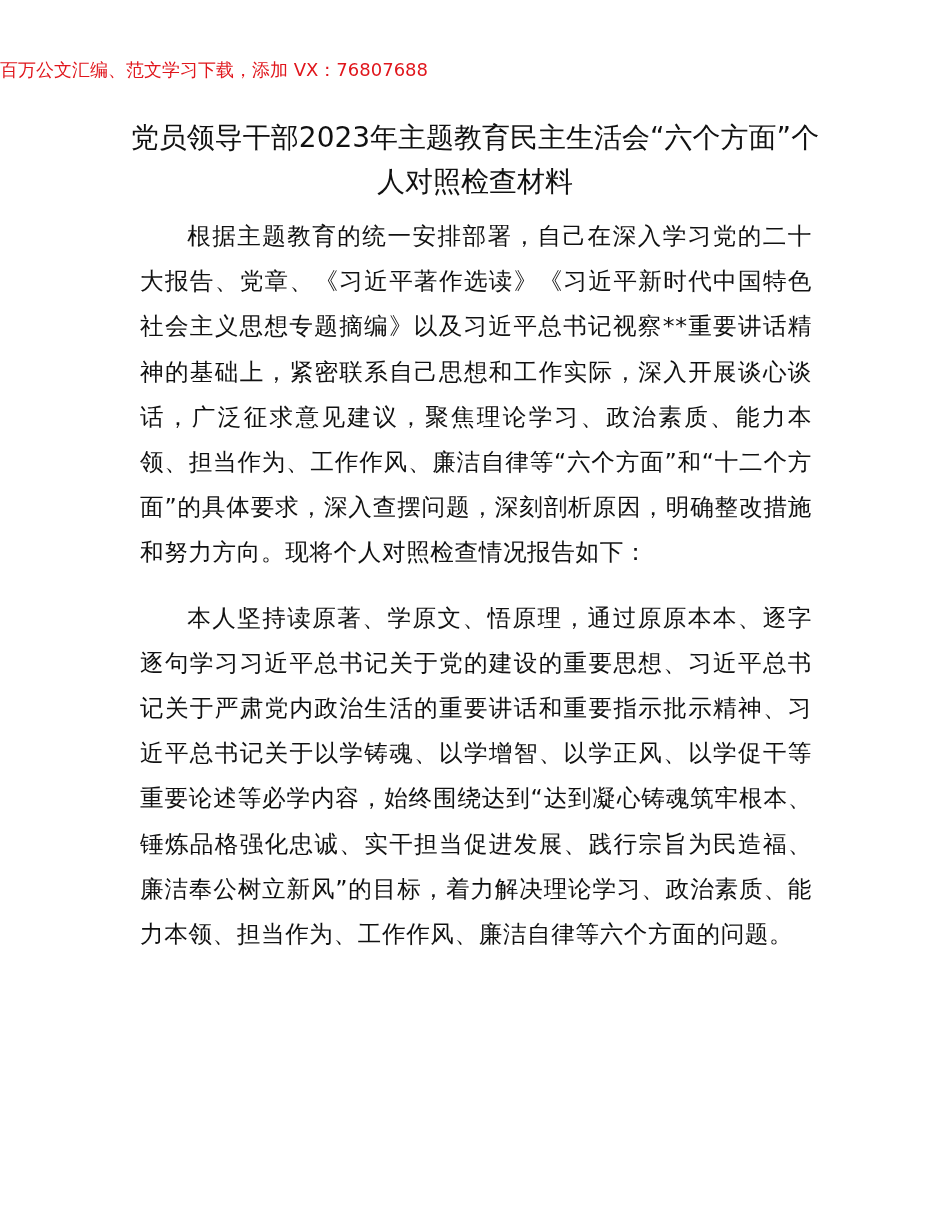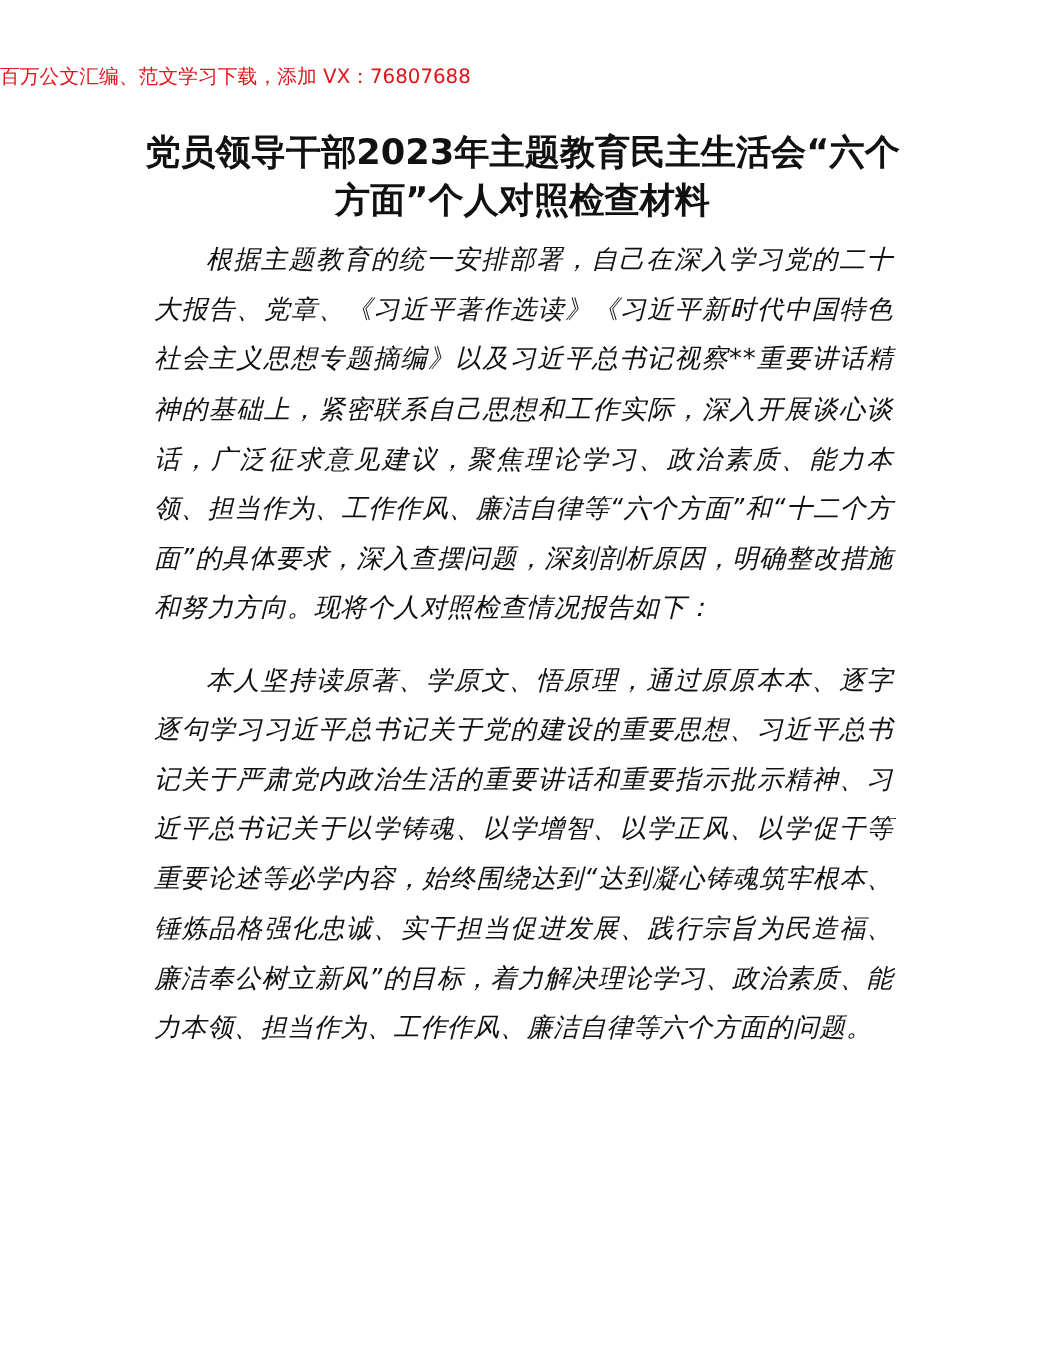--- a/index.html
+++ b/index.html
@@ -25,40 +25,39 @@
       line-height: 28px;
       color: #e0161c;
       letter-spacing: 0px;
     }
     .doc-title {
       position: absolute;
       top: 116px;
       left: 130px;
       width: 690px;
       text-align: center;
-      font-size: 32px;
+      font-size: 28px;
       line-height: 44px;
       color: #111111;
       margin: 0;
-      font-weight: bold;
+      font-weight: normal;
     }
     .doc-body {
       position: absolute;
       top: 214px;
       left: 140px;
       width: 672px;
     }
     .para {
       margin: 0;
       font-size: 23.6px;
       line-height: 45.2px;
       text-indent: 2em;
       text-align: justify;
       letter-spacing: 0.6px;
-      font-style: italic;
     }
     .section-heading {
       margin: 0;
       font-size: 23.6px;
       line-height: 45.2px;
       text-indent: 2em;
       letter-spacing: 0.6px;
       font-weight: normal;
     }
     .gap {

